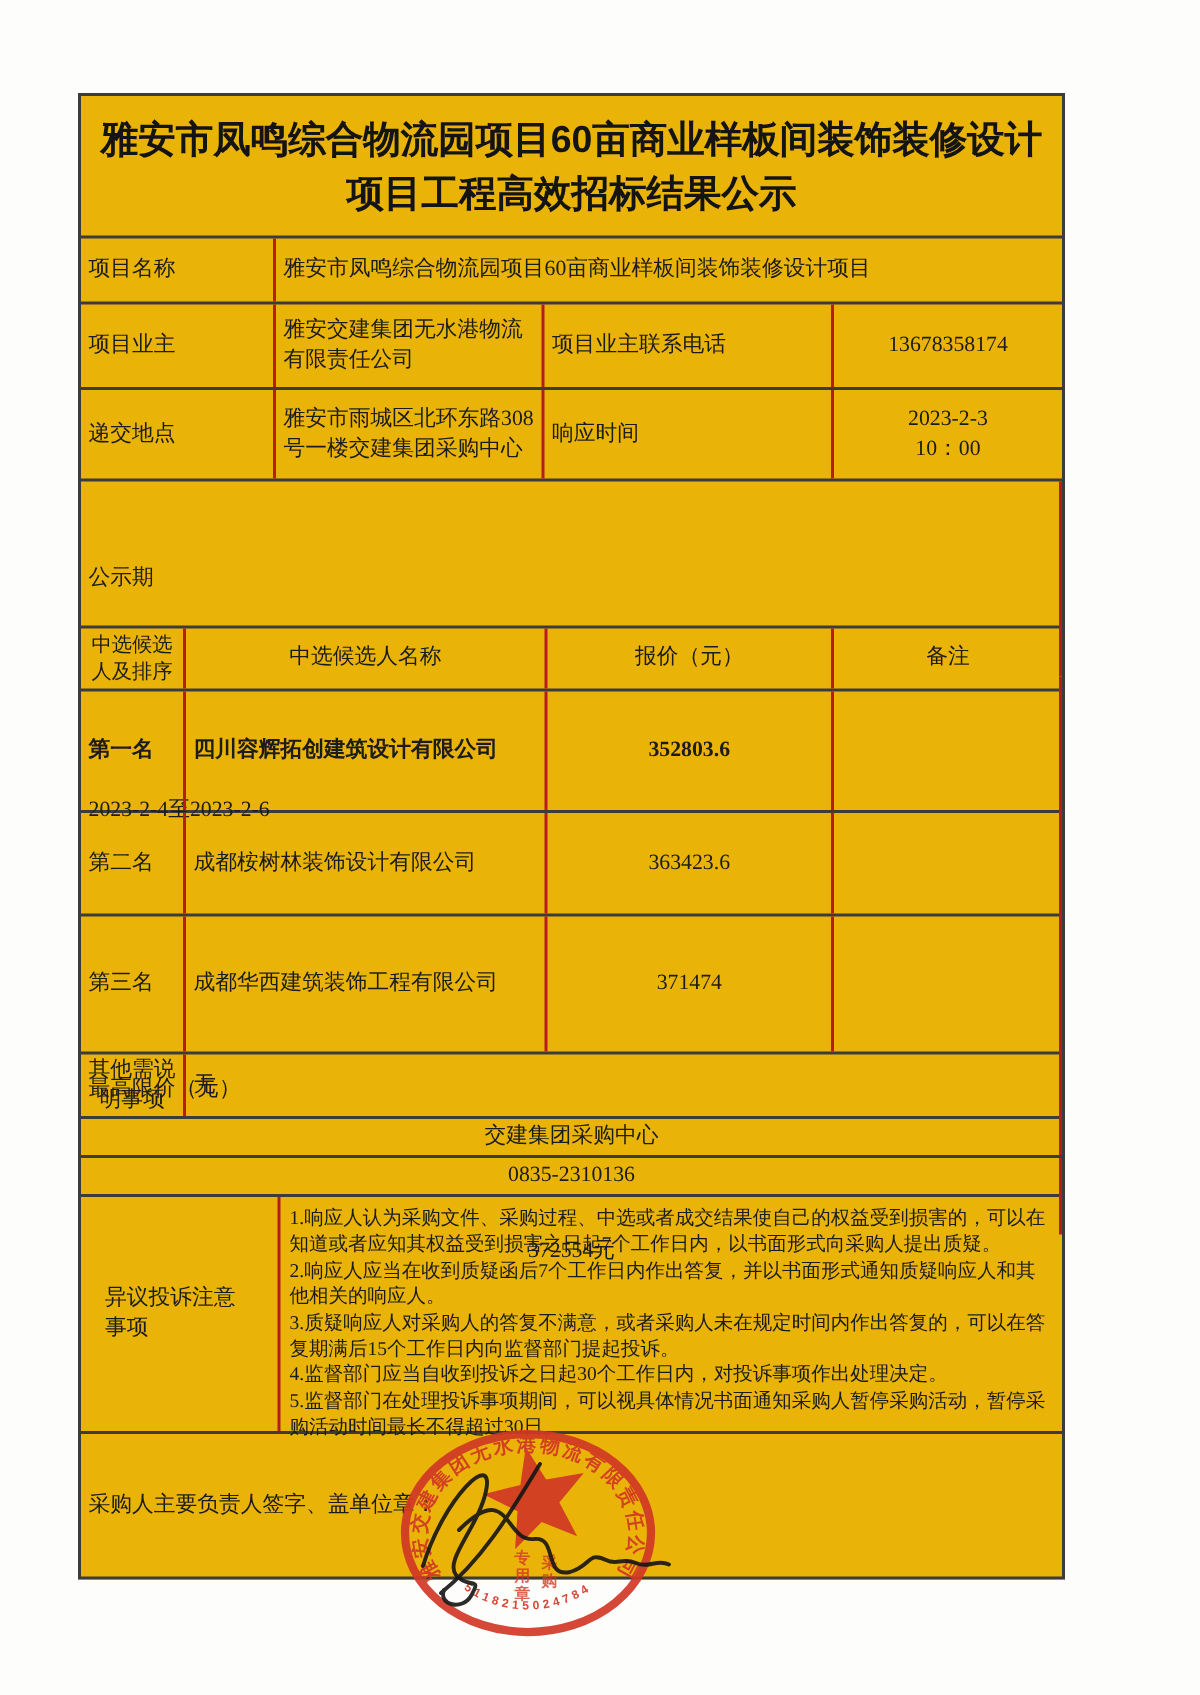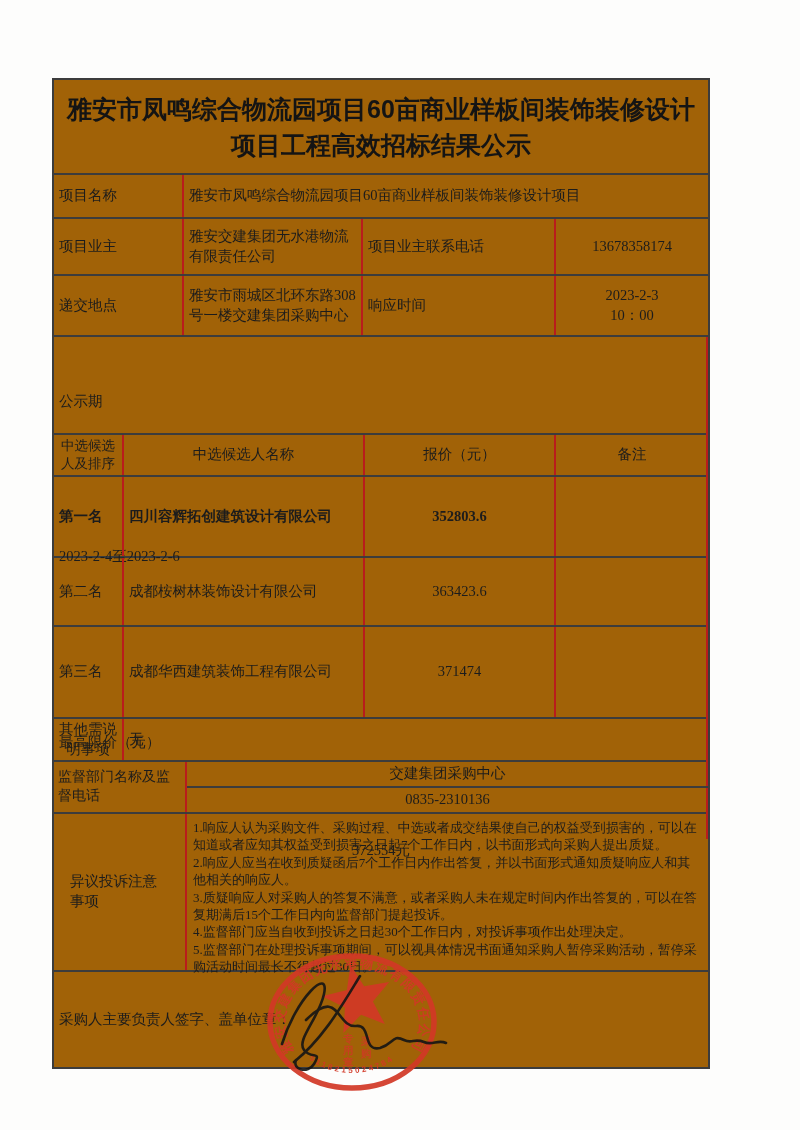--- a/index.html
+++ b/index.html
@@ -1,22 +1,22 @@
 <!DOCTYPE html>
 <html><head>
 <meta charset="utf-8">
 <style>
   html,body{margin:0;padding:0;background:#ffffff;}
   .page{
     position:relative;width:800px;height:1130px;background:#fdfdfc;overflow:hidden;
     font-family:"Liberation Serif","DejaVu Serif",serif;color:#1c1c1c;
   }
   .doc{
-    position:absolute;left:52px;top:78px;width:658px;
-    border:2px solid #3c3c3c;box-sizing:border-box;background:#a16207;
+    position:absolute;left:52px;top:62px;width:658px;
+    border:2px solid #3c3c3c;box-sizing:border-box;background:#eab308;
   }
   .row{display:flex;border-bottom:2px solid #3c3c3c;box-sizing:border-box;}
   .row:last-child{border-bottom:none;}
   .c{
     box-sizing:border-box;border-right:2px solid #b91c1c;
     display:flex;align-items:center;font-size:14.5px;line-height:1.35;
     padding:2px 5px;word-break:break-all;
   }
   .c:last-child{border-right:none;}
   .grow{flex:1;}
@@ -123,21 +123,20 @@
       <div class="c w191 center">371474</div>
       <div class="c grow"></div>
     </div>
 
     <div class="row r-other">
       <div class="c w70 center" style="padding:2px">其他需说明事项</div>
       <div class="c grow" style="border-right:none">无</div>
     </div>
 
     <div class="row r-superv">
-      <div class="c w133" style="font-size:14px;padding:2px 4px">监督部门名称及监督电话</div>
       <div class="c superv-value">
         <div class="half first">交建集团采购中心</div>
         <div class="half">0835-2310136</div>
       </div>
     </div>
 
     <div class="row r-complaint">
       <div class="c w133" style="padding:2px 16px">异议投诉注意事项</div>
       <div class="c law">
         <div class="law-item">1.响应人认为采购文件、采购过程、中选或者成交结果使自己的权益受到损害的，可以在知道或者应知其权益受到损害之日起7个工作日内，以书面形式向采购人提出质疑。</div>

